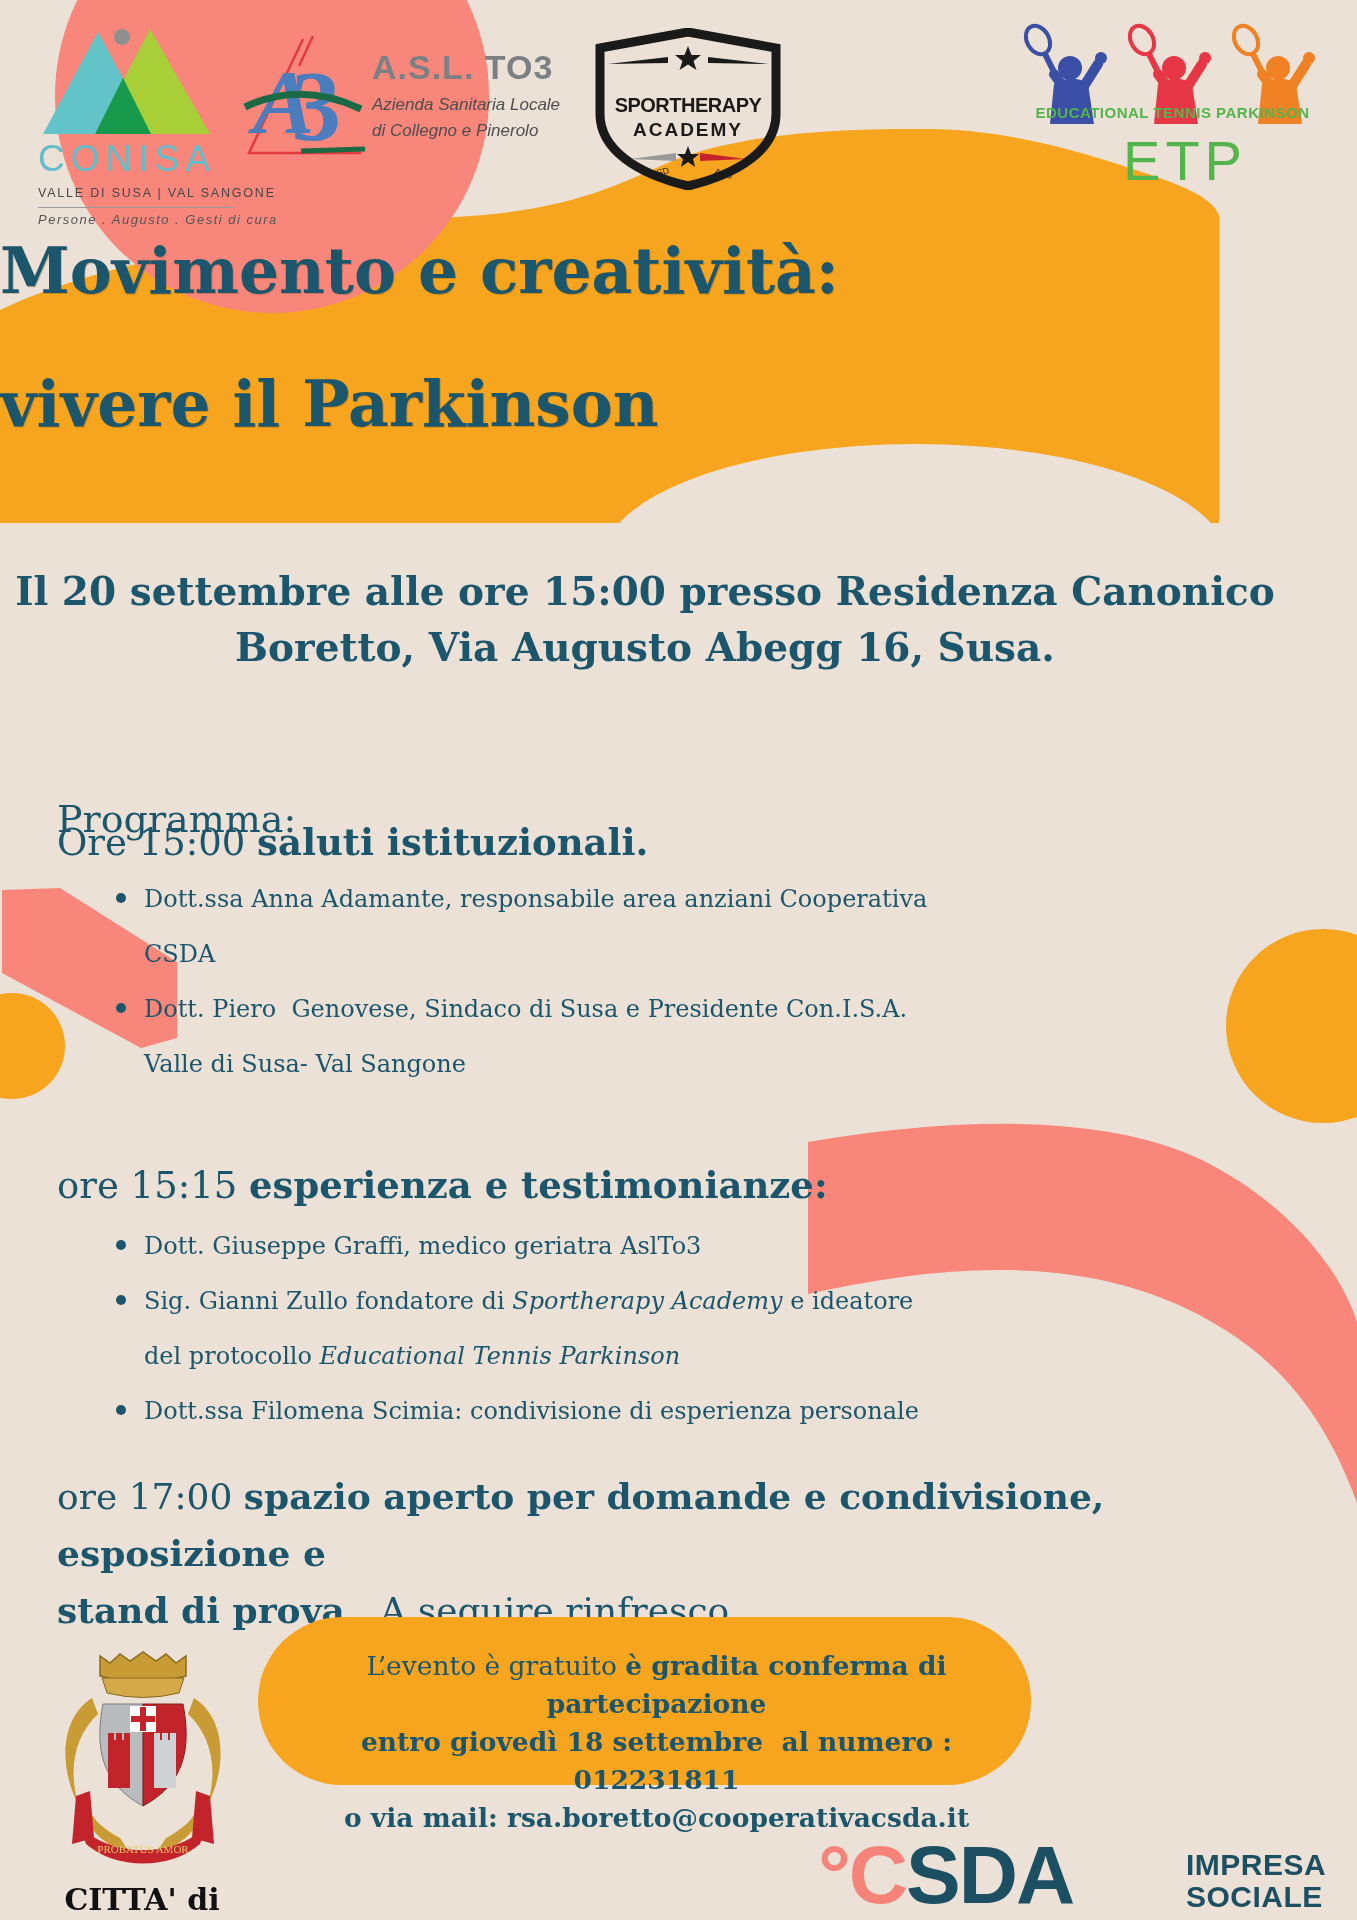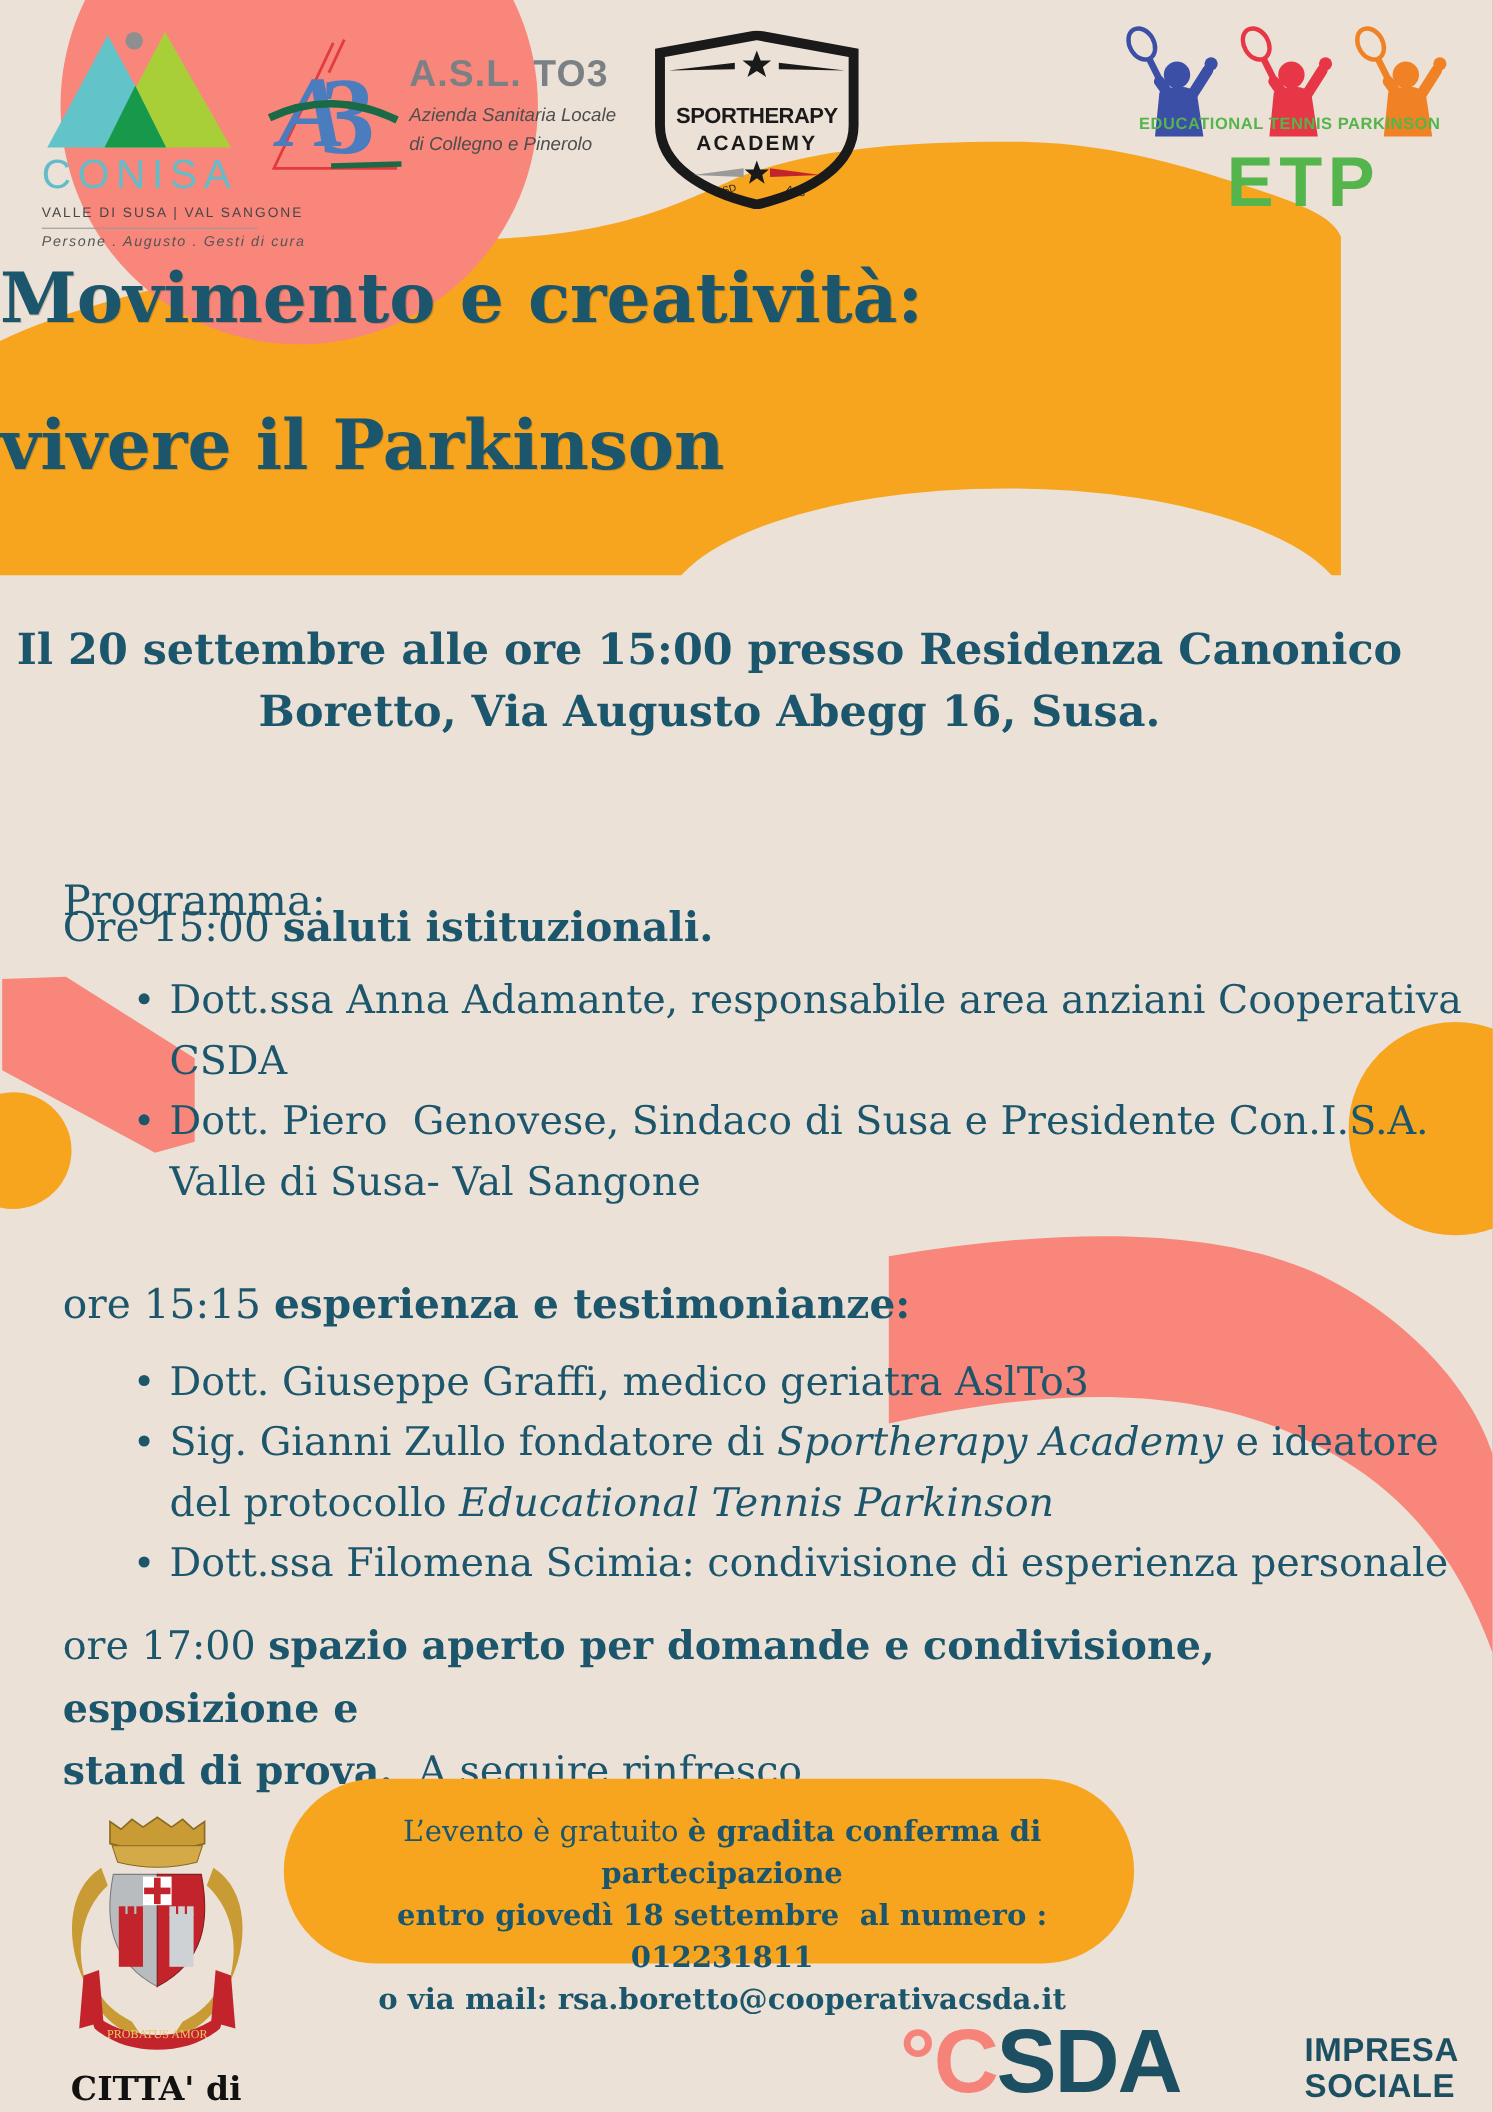--- a/index.html
+++ b/index.html
@@ -15,27 +15,27 @@
   .i{font-style:italic;}
   .runs{white-space:pre-wrap;}
   
   .conisa-word{font-family:"Liberation Sans",sans-serif;font-size:37px;letter-spacing:6px;color:#64BCC9;font-weight:400;}
   .conisa-sub{font-family:"Liberation Sans",sans-serif;font-size:12.5px;letter-spacing:1.8px;color:#474747;}
   .conisa-line{border-top:1px solid #9a9a9a;width:196px;}
   .conisa-tag{font-family:"Liberation Sans",sans-serif;font-style:italic;font-size:13px;letter-spacing:1.5px;color:#555;}
   .asl-name{font-family:"Liberation Sans",sans-serif;font-weight:bold;font-size:34px;color:#7b8084;letter-spacing:1px;}
   .asl-sub{font-family:"Liberation Sans",sans-serif;font-style:italic;font-size:17px;color:#4e4e4e;line-height:26px;}
   .etp-label{font-family:"Liberation Sans",sans-serif;font-weight:bold;font-size:15px;letter-spacing:0.5px;color:#53B54B;text-align:center;}
-  .etp-big{font-family:"Liberation Sans",sans-serif;font-weight:bold;font-size:64px;letter-spacing:5px;color:#53B54B;text-align:center;}
+  .etp-big{font-family:"Liberation Sans",sans-serif;font-weight:normal;font-size:56px;letter-spacing:5px;color:#53B54B;text-align:center;}
   
   .title{width:1130px;text-align:left;font-weight:bold;font-size:63px;line-height:133px;color:#1C566C;text-shadow:1px 1px 0 rgba(90,60,0,0.25);}
   .address{width:1290px;text-align:center;font-weight:bold;font-size:39px;line-height:56px;}
   .prog-head{font-size:38px;}
   .sess{font-size:37px;}
-  .plist{list-style:none;margin:14px;padding:0;font-size:36px;line-height:55px;}
+  .plist{list-style:none;margin:4px;padding:0;font-size:24px;line-height:55px;}
   .plist li{position:relative;padding-left:28px;}
   .plist li::before{content:"";position:absolute;left:0;top:21px;width:10px;height:10px;border-radius:50%;background:#1C566C;}
   .closing{font-size:36px;line-height:57px;width:1280px;}
   .infobox{width:773px;height:168px;border-radius:84px;background:#F7A41E;text-align:center;}
   .infobox .line{font-size:26.5px;line-height:38px;margin-left:24px;}
   .susa-label{width:240px;text-align:center;font-weight:bold;font-size:30px;color:#111;}
   .csda-word{font-family:"Liberation Sans",sans-serif;font-weight:bold;font-size:82px;letter-spacing:-2px;}
   .csda-impresa{font-family:"Liberation Sans",sans-serif;font-weight:bold;font-size:30px;line-height:32px;letter-spacing:0.5px;color:#1D4F63;}
 </style>
 </head>

